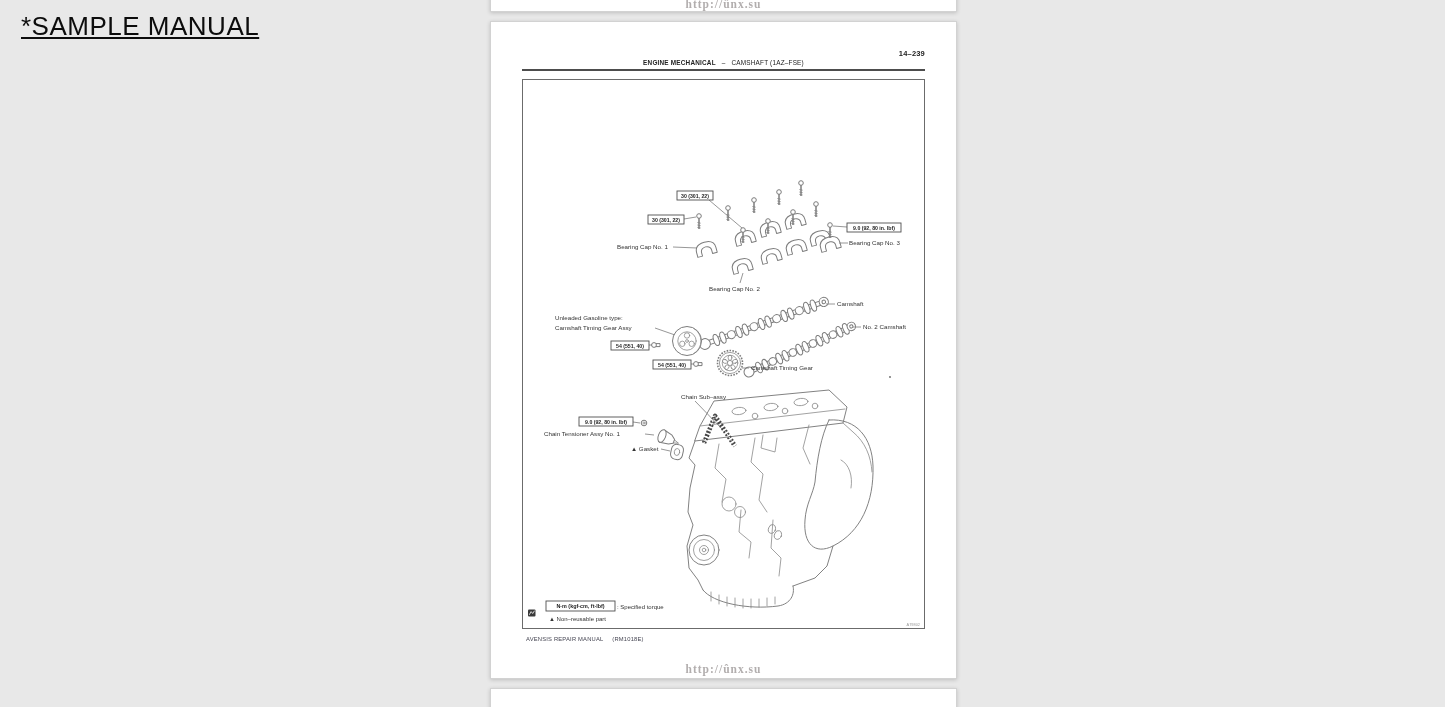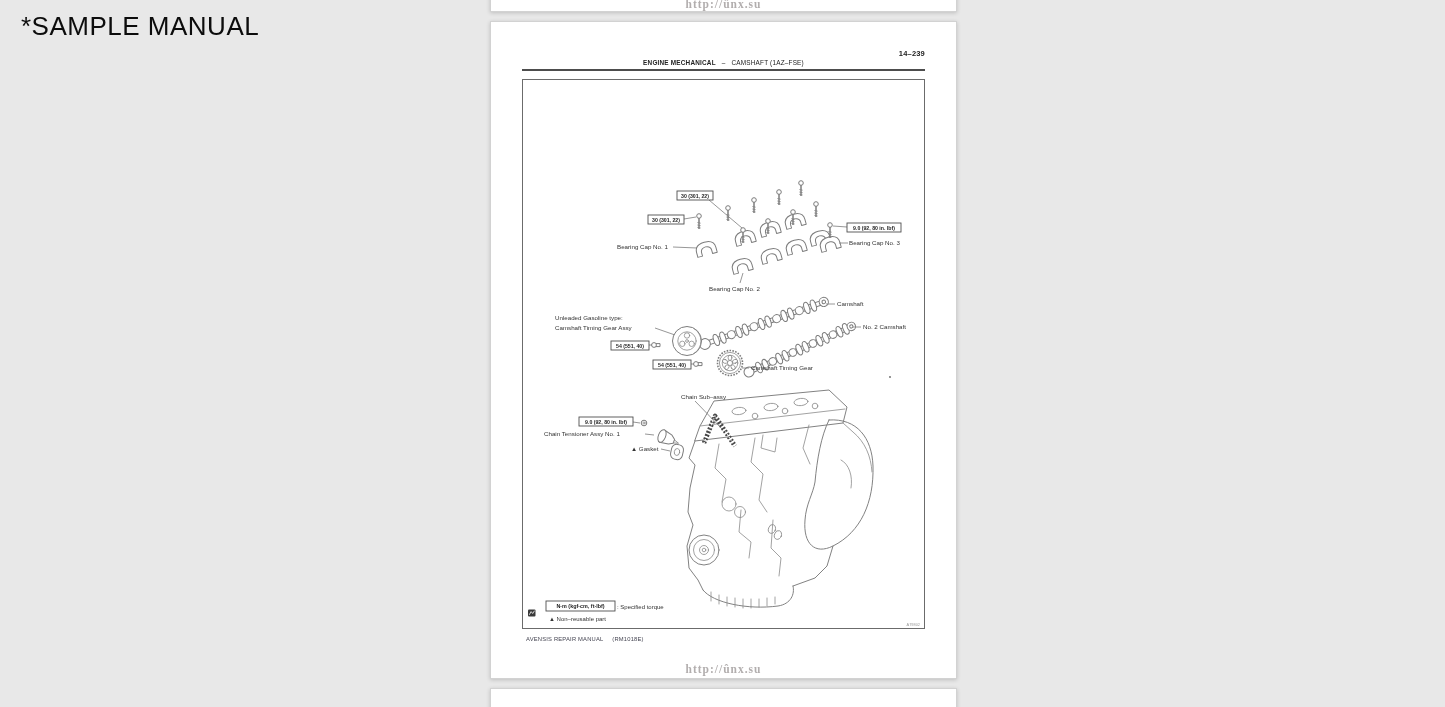--- a/index.html
+++ b/index.html
@@ -3,21 +3,21 @@
 <meta charset="utf-8">
 <style>
   html,body{margin:0;padding:0;}
   body{
     width:1445px;height:707px;overflow:hidden;position:relative;
     background:#e8e8e8;
     font-family:"Liberation Sans",sans-serif;
   }
   .sample{
     position:absolute;left:21px;top:11px;
-    font-size:26px;letter-spacing:.5px;color:#0c0c0c;
+    font-size:26px;letter-spacing:.5px;color:#0c0c0c;text-decoration:underline;
   }
   .page{
     position:absolute;left:490px;width:465px;background:#fff;
     border:1px solid #d2d2d2;box-shadow:0 1px 4px rgba(0,0,0,.18);
   }
   .page-top{top:-26px;height:36px;}
   .page-main{top:21px;height:656px;}
   .page-next{top:688px;height:60px;}
   .wm{
     position:absolute;left:0;right:0;text-align:center;

